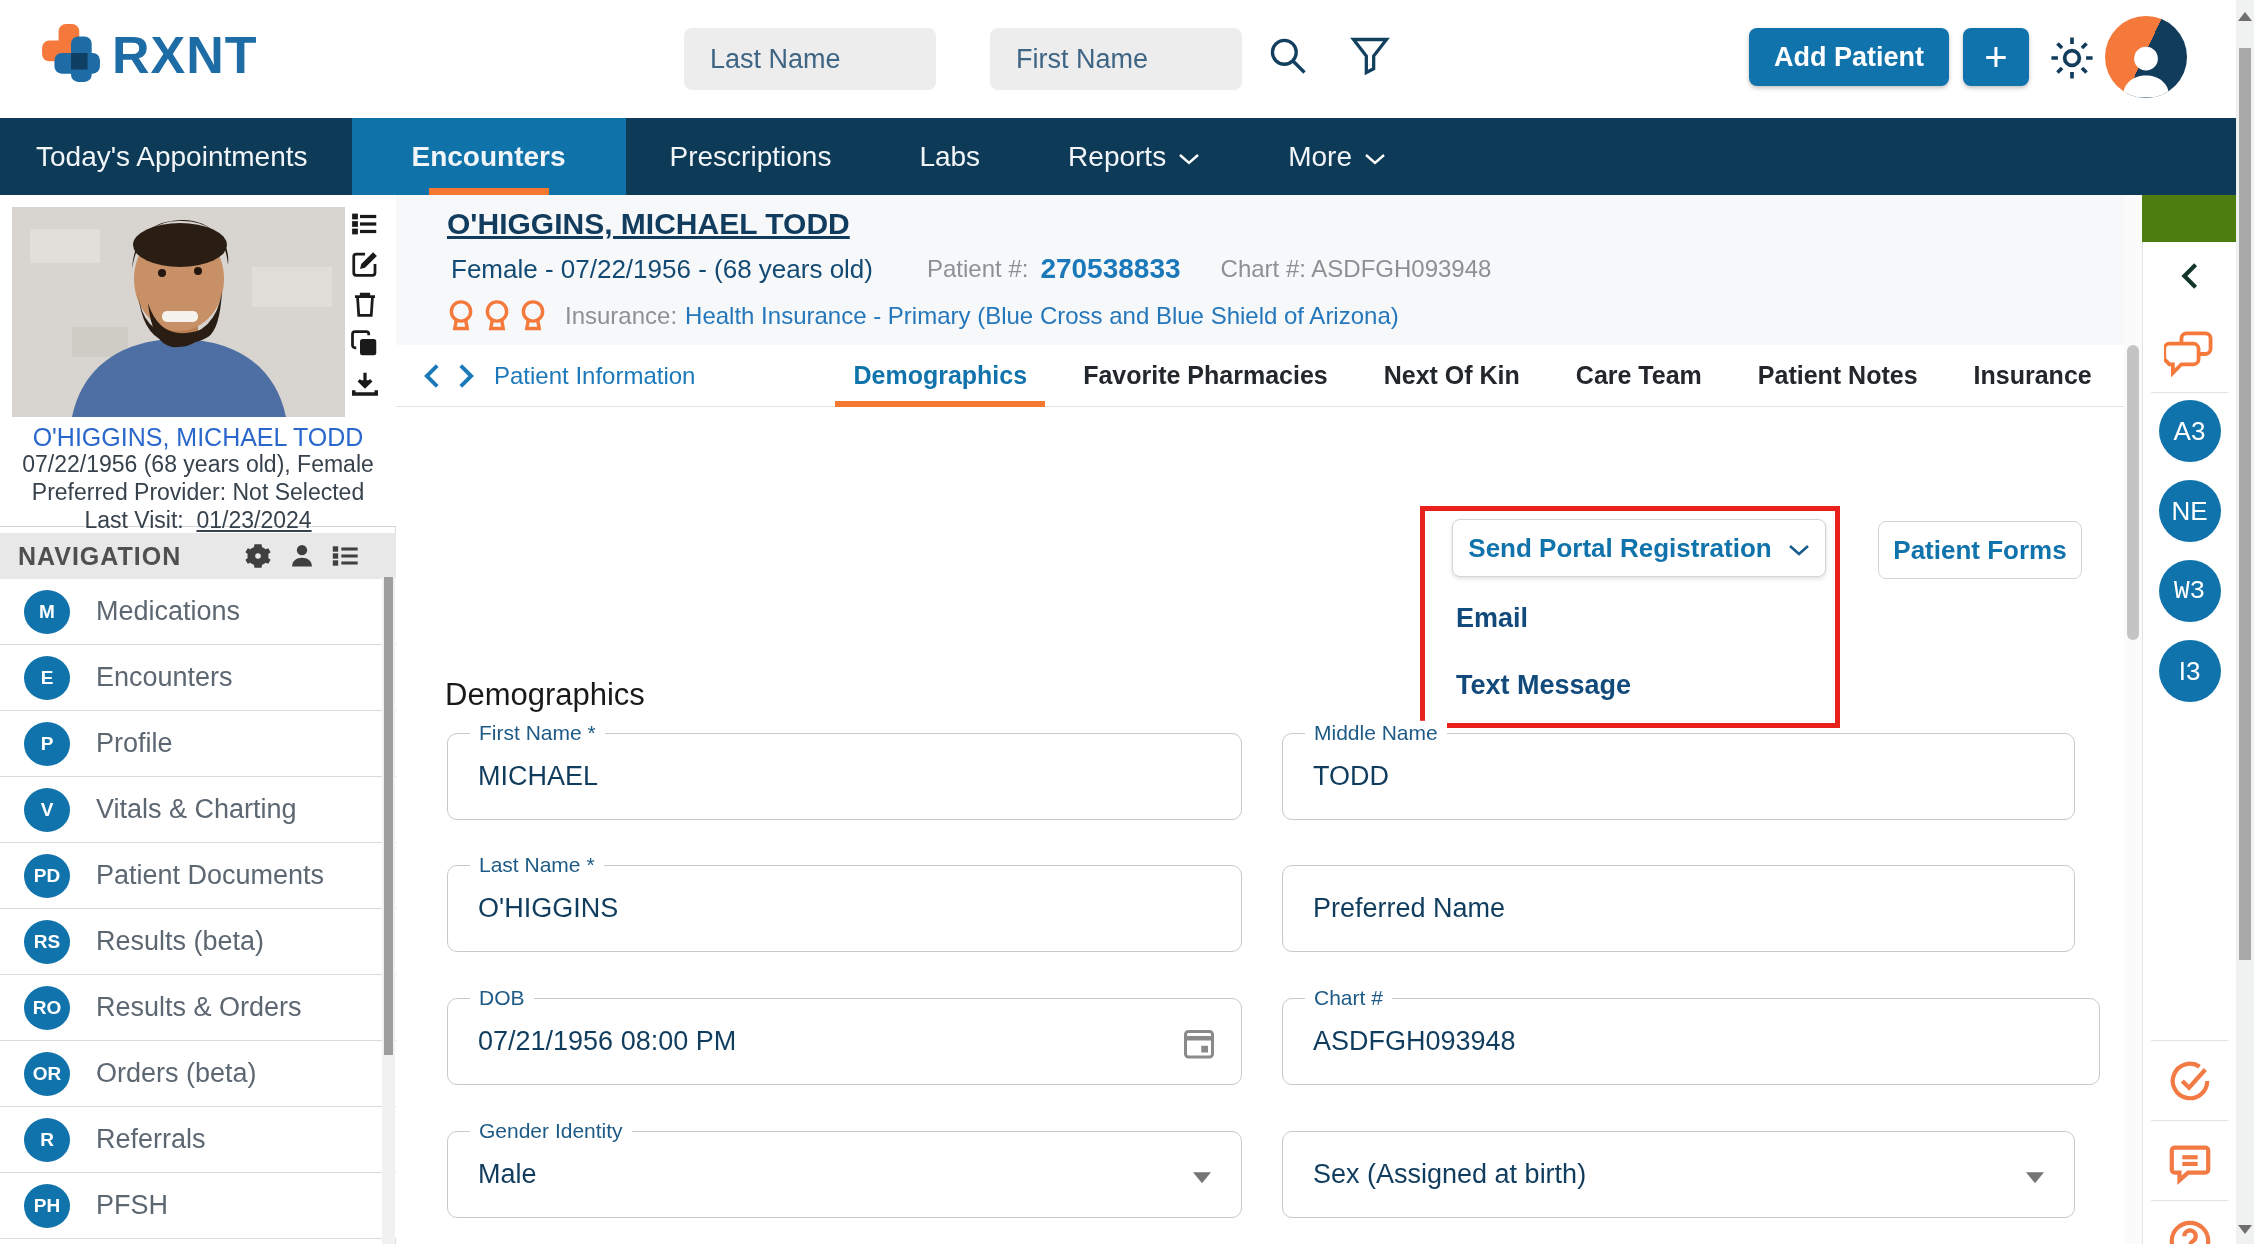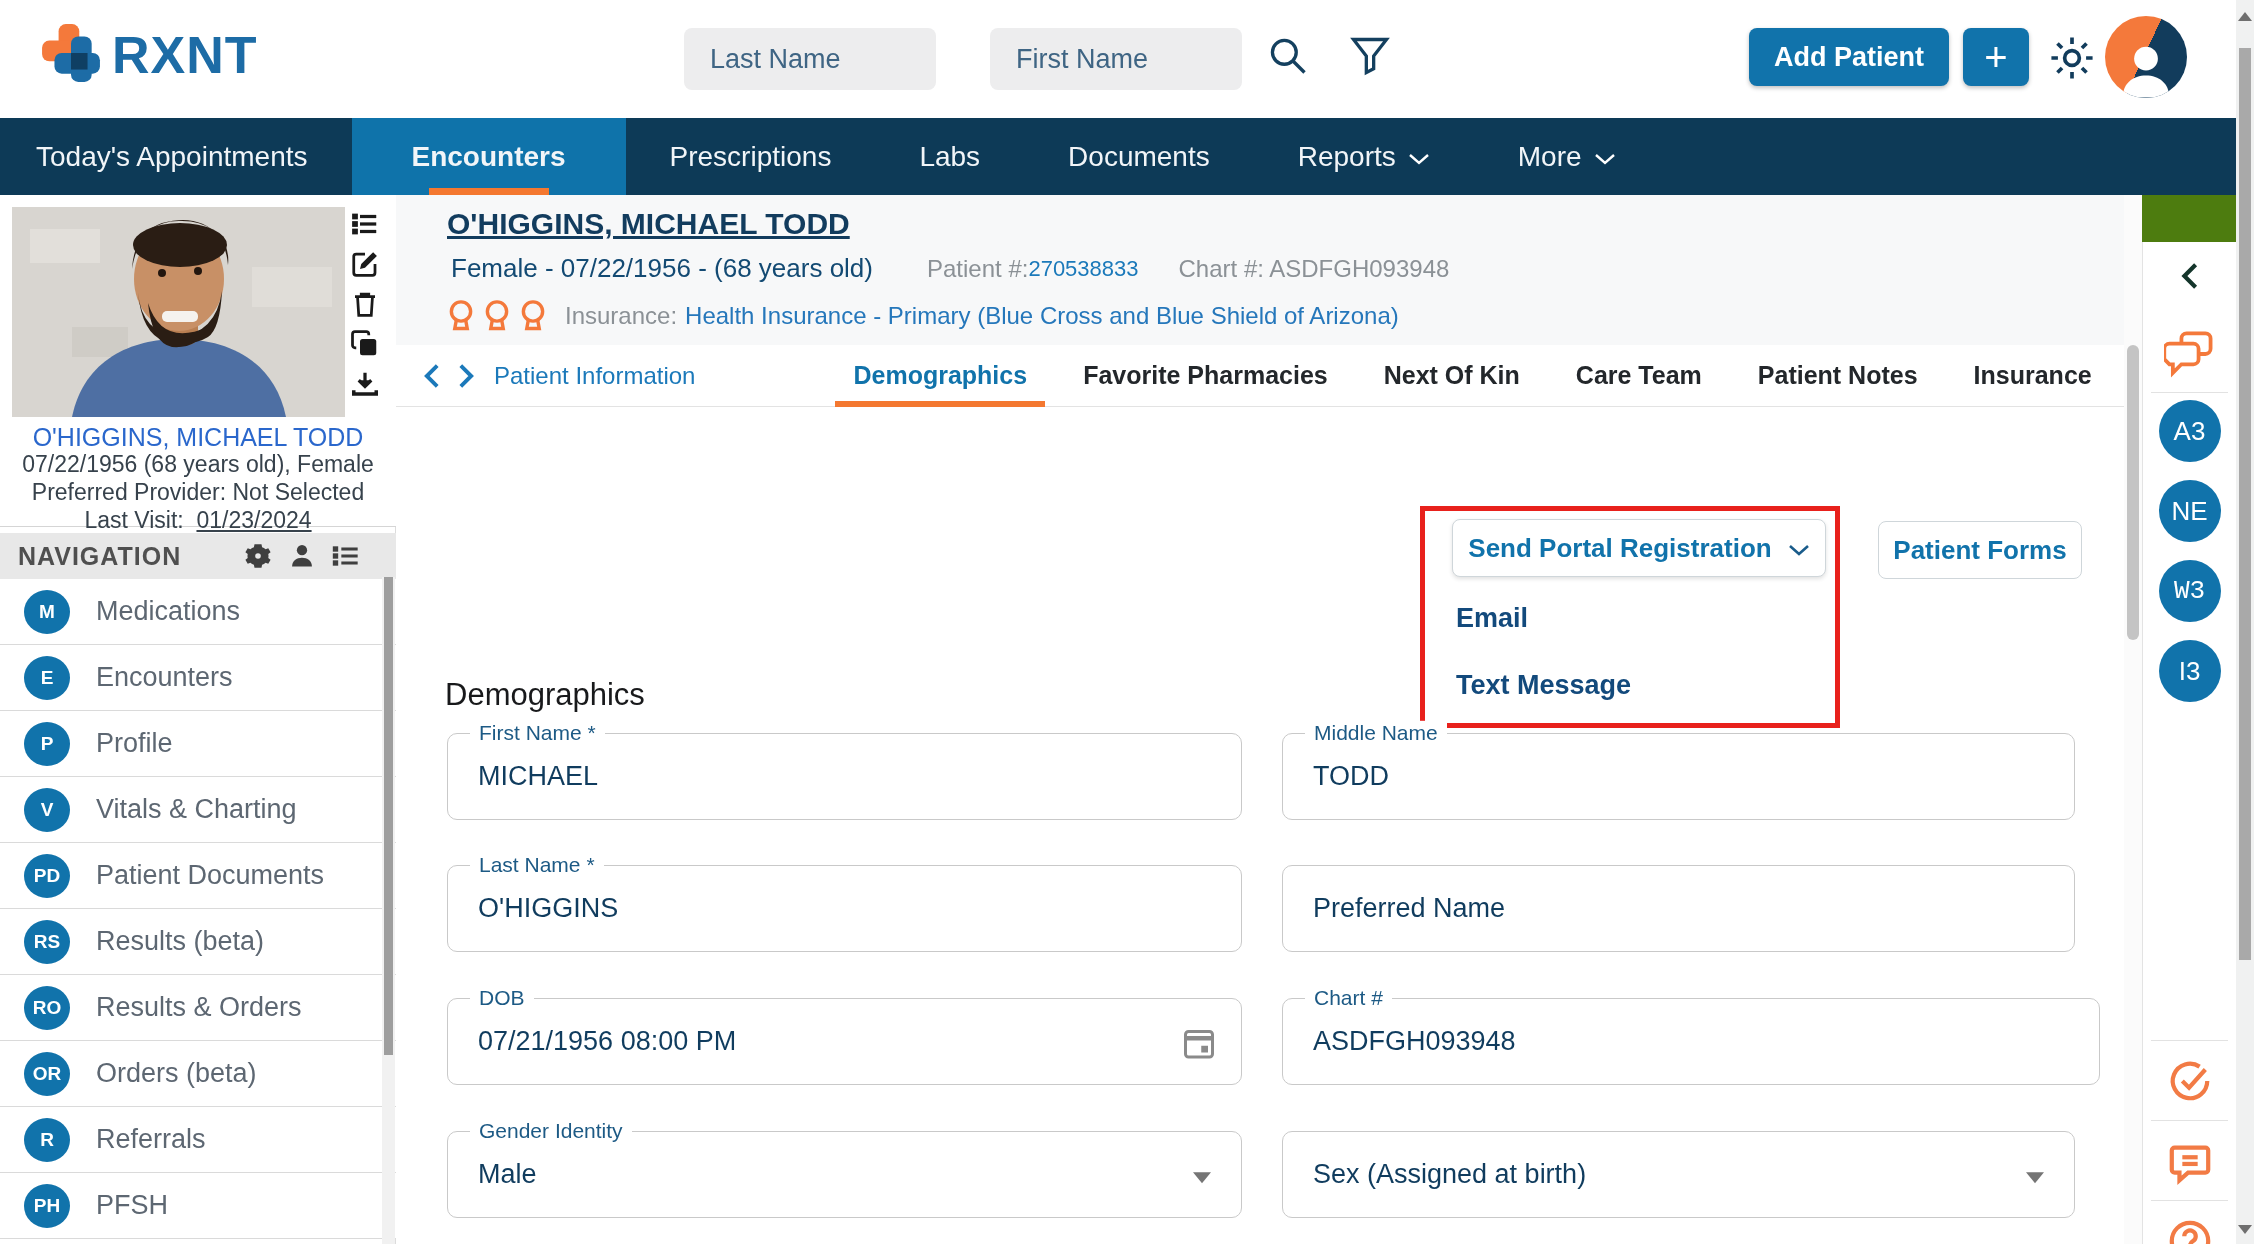--- a/index.html
+++ b/index.html
@@ -173,23 +173,20 @@
     <div class="nav-item active">
         <span>Encounters</span>
       </div>
     <div class="nav-item">
         <span>Prescriptions</span>
       </div>
     <div class="nav-item">
         <span>Labs</span>
       </div>
     <div class="nav-item">
-        <span>Documents</span>
-      </div>
-    <div class="nav-item">
         <span>Reports</span>
       <span><svg width="22" height="14" viewBox="0 0 22 14" fill="none" stroke="#fff" stroke-width="2.4">
             <polyline points="2,3 11,11 20,3"></polyline>
           </svg></span>
     </div>
     <div class="nav-item">
         <span>More</span>
       <span><svg width="22" height="14" viewBox="0 0 22 14" fill="none" stroke="#fff" stroke-width="2.4">
             <polyline points="2,3 11,11 20,3"></polyline>
           </svg></span>
@@ -319,21 +316,21 @@
     <div class="side-scrollbar">
         <div class="thumb"></div>
       </div>
   </aside>
 
   <section class="band">
     <div class="band-name">O'HIGGINS, MICHAEL TODD</div>
     <div class="band-row2">
       <span>Female - 07/22/1956 - (68 years old)</span>
       <span class="muted" style="margin-left:54px;">Patient #:</span>
-      <span class="link-blue" style="margin-left:0;font-size:22px;">270538833</span>
+      <span class="link-blue" style="margin-left:12px;font-size:28px;font-weight:bold;">270538833</span>
       <span class="muted" style="margin-left:40px;">Chart #: ASDFGH093948</span>
     </div>
     <div class="band-row3">
       <span class="ins-icons">
         <svg width="28" height="34" viewBox="0 0 24 30" fill="none" stroke="#f4793b" stroke-width="3">
             <circle cx="12" cy="11" r="8.5"></circle>
             <path d="M8 18l-1.5 8h11L16 18" stroke-width="3"></path>
           </svg>
         <svg width="28" height="34" viewBox="0 0 24 30" fill="none" stroke="#f4793b" stroke-width="3">
             <circle cx="12" cy="11" r="8.5"></circle>

